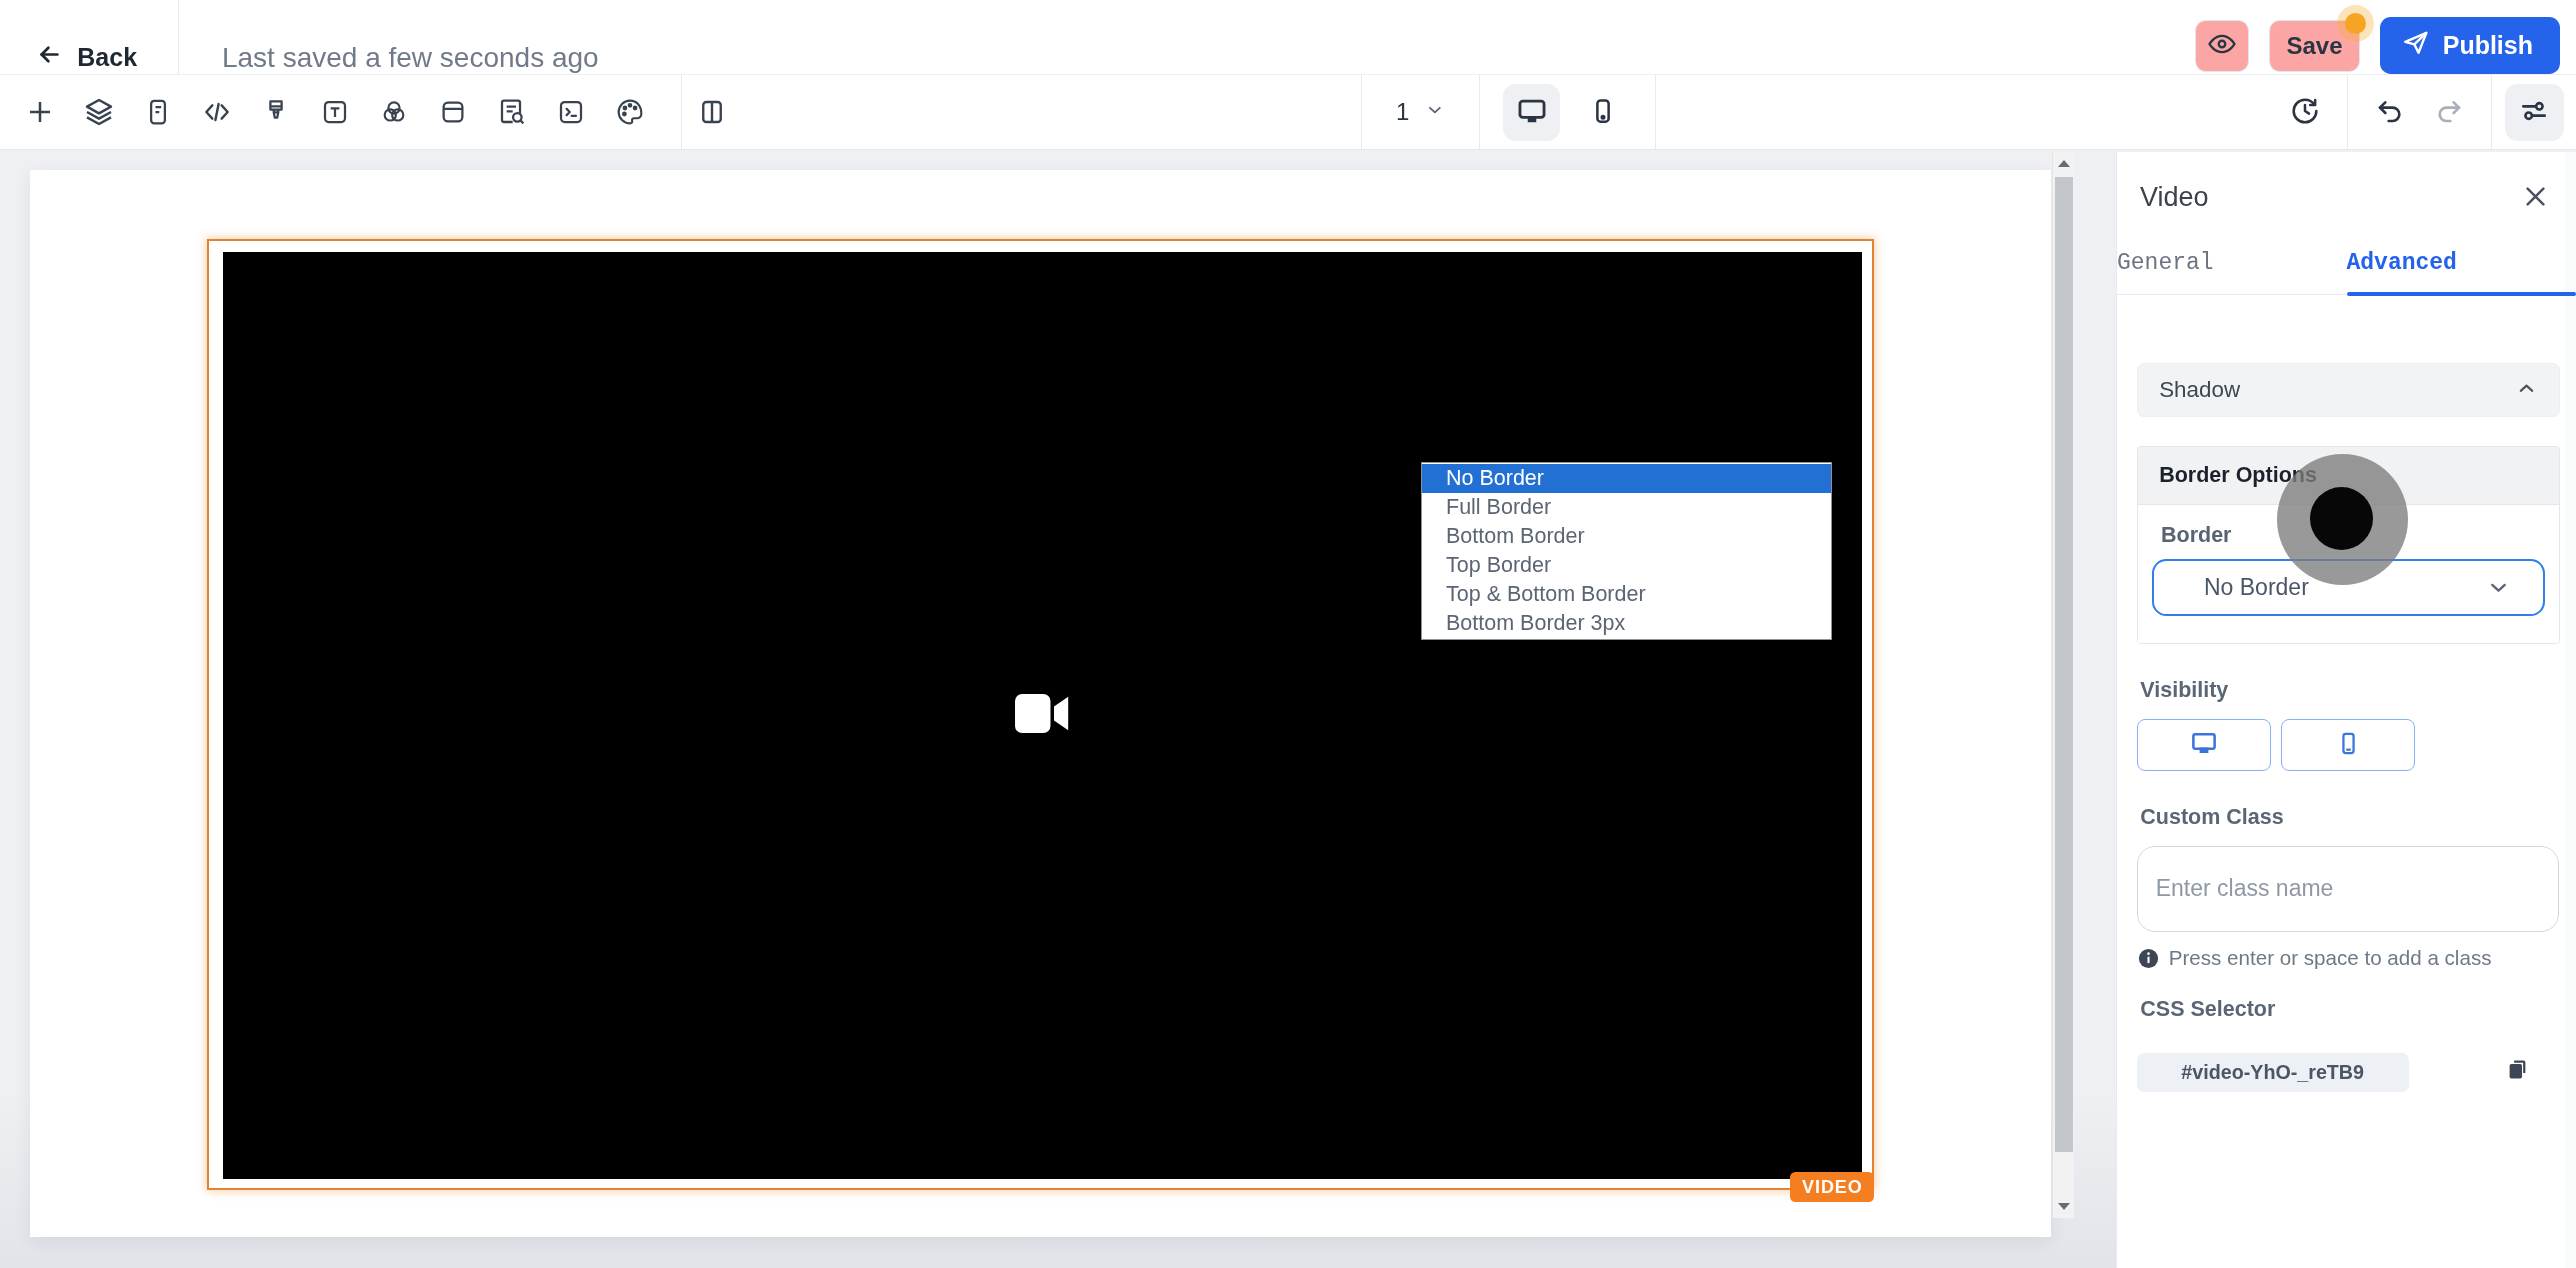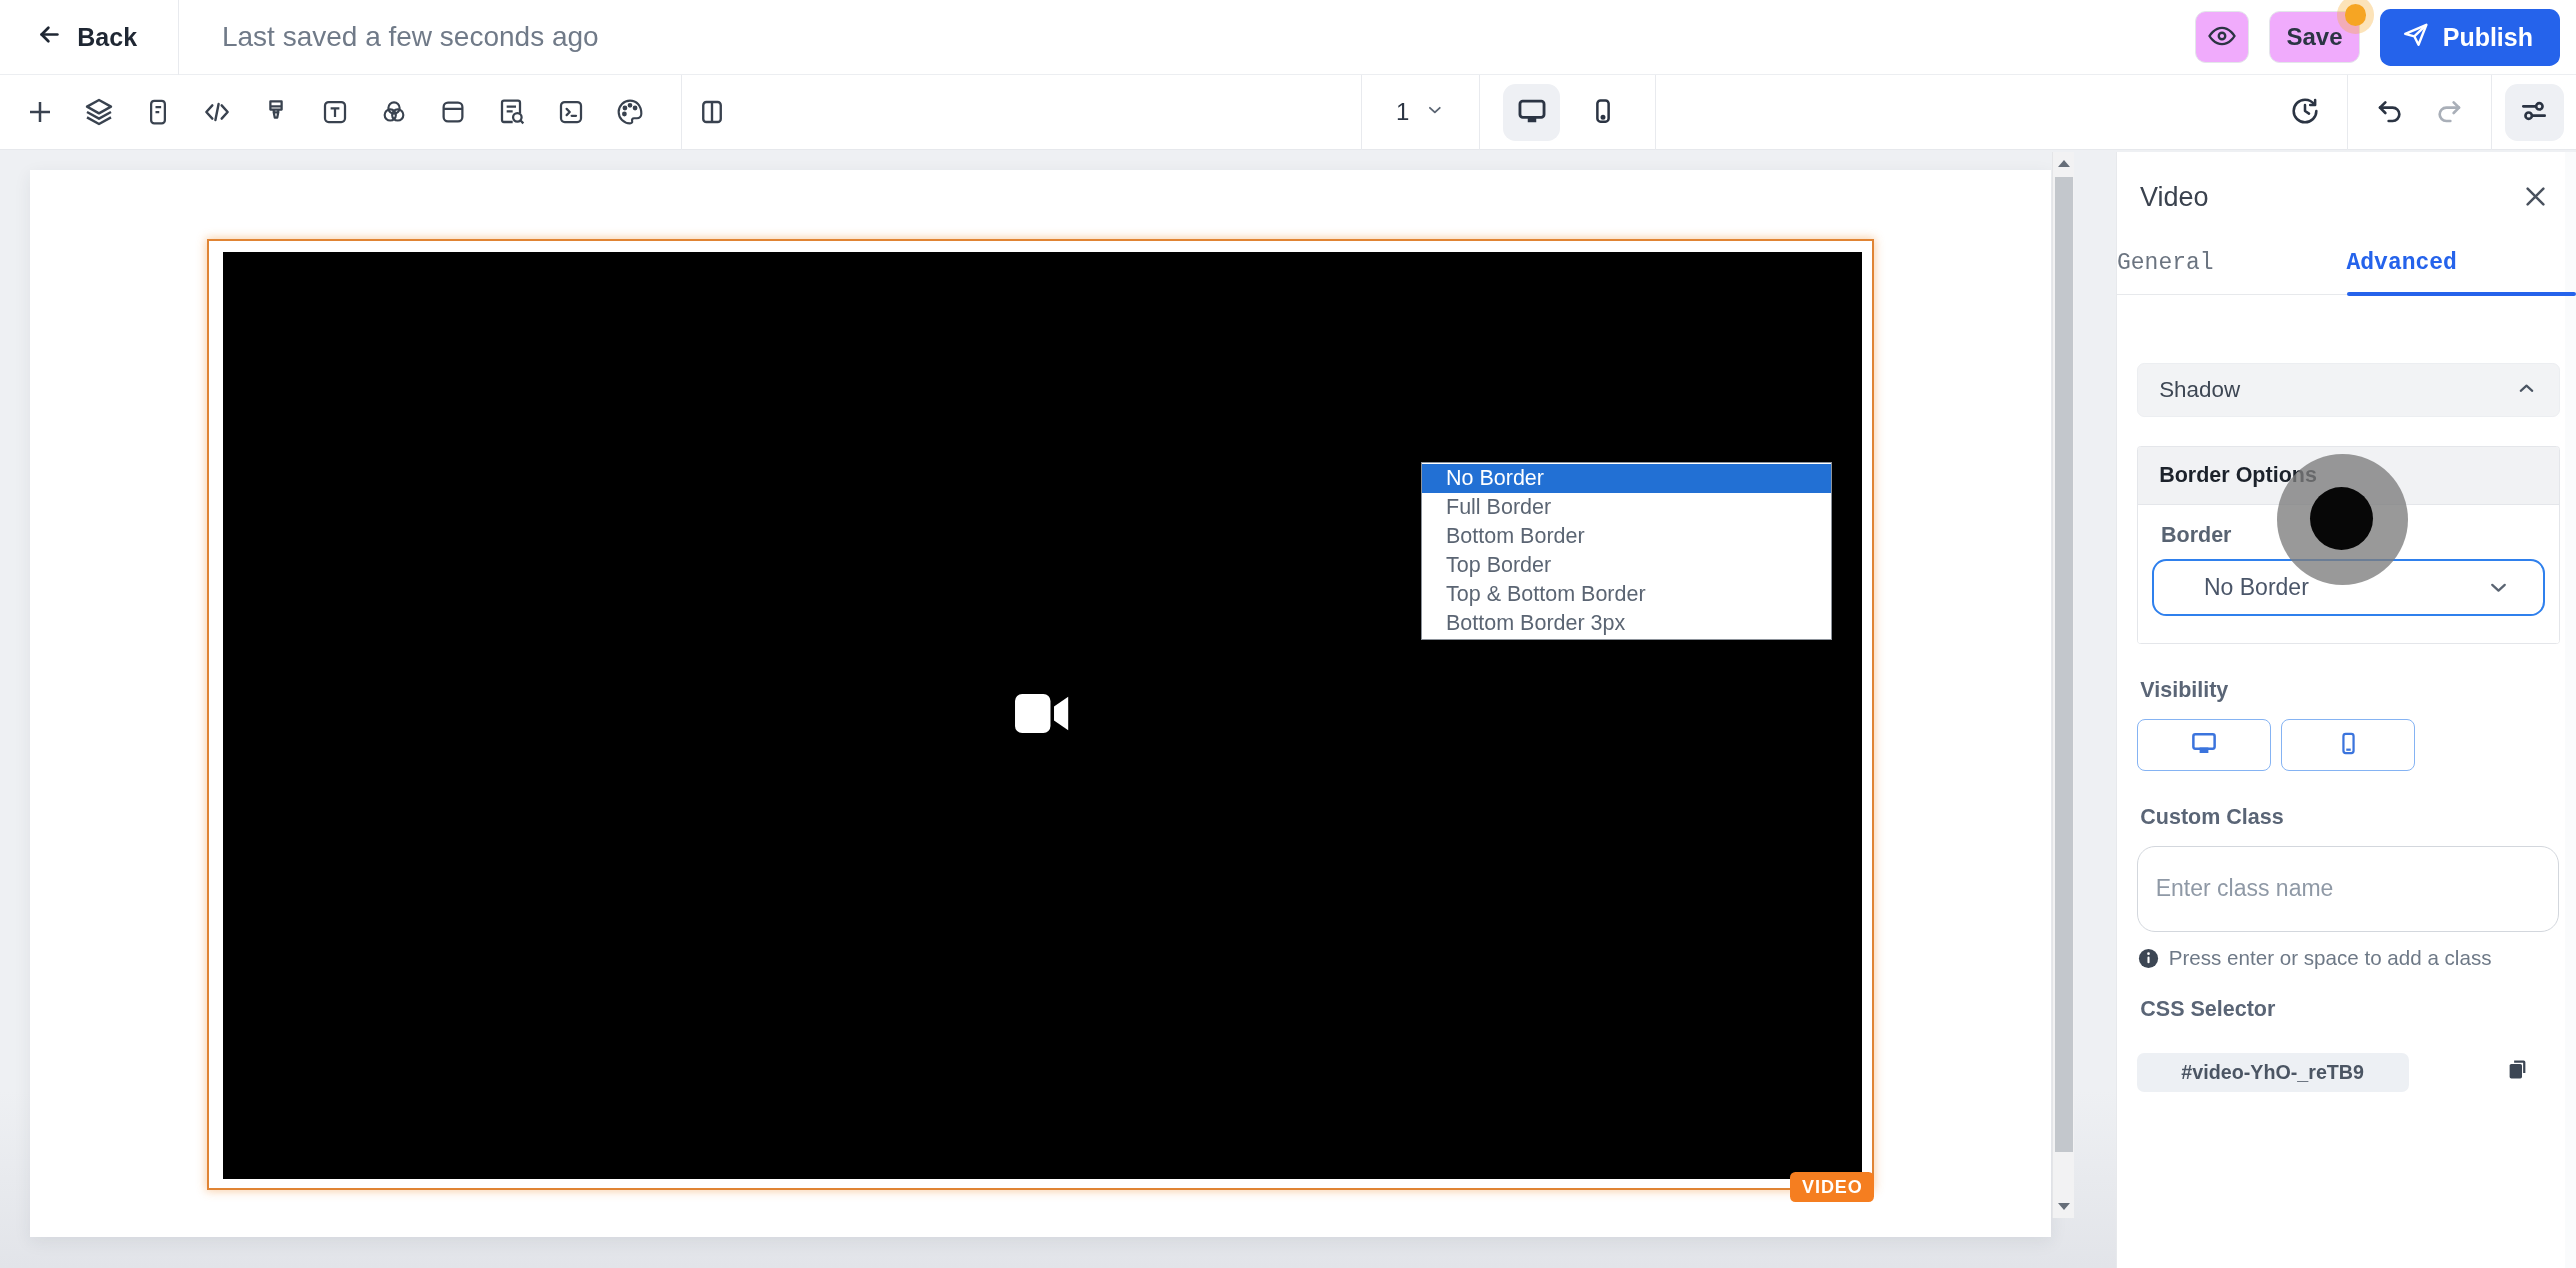--- a/index.html
+++ b/index.html
@@ -1,25 +1,25 @@
 <!DOCTYPE html>
 <html style="font-size:14.3px"><head>
 <meta charset="utf-8">
 <style>
   html,body{margin:0;padding:0;background:#eef0f3;}
   *{box-sizing:border-box;font-family:"Liberation Sans",sans-serif;}
   #app{position:relative;width:2576px;height:1268px;overflow:hidden;background:linear-gradient(180deg,#eef0f3 0%,#eef0f3 86%,#e2e4e9 100%);}
 
   
-  .topbar{position:absolute;left:0;top:0;width:2576px;height:75px;background:#fff;border-bottom:0.9px solid #eceef1;display:flex;align-items:center;z-index:30;}
+  .topbar{position:absolute;left:0;top:0;width:2576px;height:75px;background:#fff;border-bottom:0.9px solid #eceef1;display:flex;align-items:flex-end;z-index:30;}
   .back{display:flex;align-items:center;gap:14.3px;padding:0 41px 0 36px;color:#1f2733;font-size:25px;font-weight:700;cursor:pointer;}
   .tb-vdiv{width:0.9px;height:75px;background:#e8eaee;}
   .lastsaved{margin-left:43px;color:#707a88;font-size:28px;}
   .topbar-right{margin-left:auto;display:flex;align-items:center;gap:19.7px;padding-right:16px;position:relative;}
-  .btn-ghost{height:52px;background:#f0abfc;border:0.9px solid #e3e6ea;border-radius:10.7px;display:flex;align-items:center;justify-content:center;cursor:pointer;color:#2b3443;}
+  .btn-ghost{height:52px;background:#fca5a5;border:0.9px solid #e3e6ea;border-radius:10.7px;display:flex;align-items:center;justify-content:center;cursor:pointer;color:#2b3443;}
   .btn-eye{width:54px;}
   .btn-save{width:91px;font-size:24px;font-weight:600;color:#2b3443;position:relative;}
   .save-dot{position:absolute;top:-8px;right:-7.2px;width:21.5px;height:21.5px;border-radius:50%;background:#f6a523;box-shadow:0 0 0 8px rgba(246,176,54,.35);}
   .btn-publish{height:57px;padding:0 27px 0 21.5px;background:#2563eb;border:none;border-radius:10.7px;display:flex;align-items:center;gap:12.5px;color:#fff;font-size:25px;font-weight:700;cursor:pointer;}
 
   
   .toolbar{position:absolute;left:0;top:75px;width:2576px;height:75px;background:#fff;border-bottom:0.9px solid #e6e8ec;display:flex;align-items:center;z-index:29;}
   .tool-group{display:flex;align-items:center;height:100%;}
   .tool-btn{width:59px;height:75px;display:flex;align-items:center;justify-content:center;cursor:pointer;color:#39424f;}
   .tool-btn svg{display:block;}

